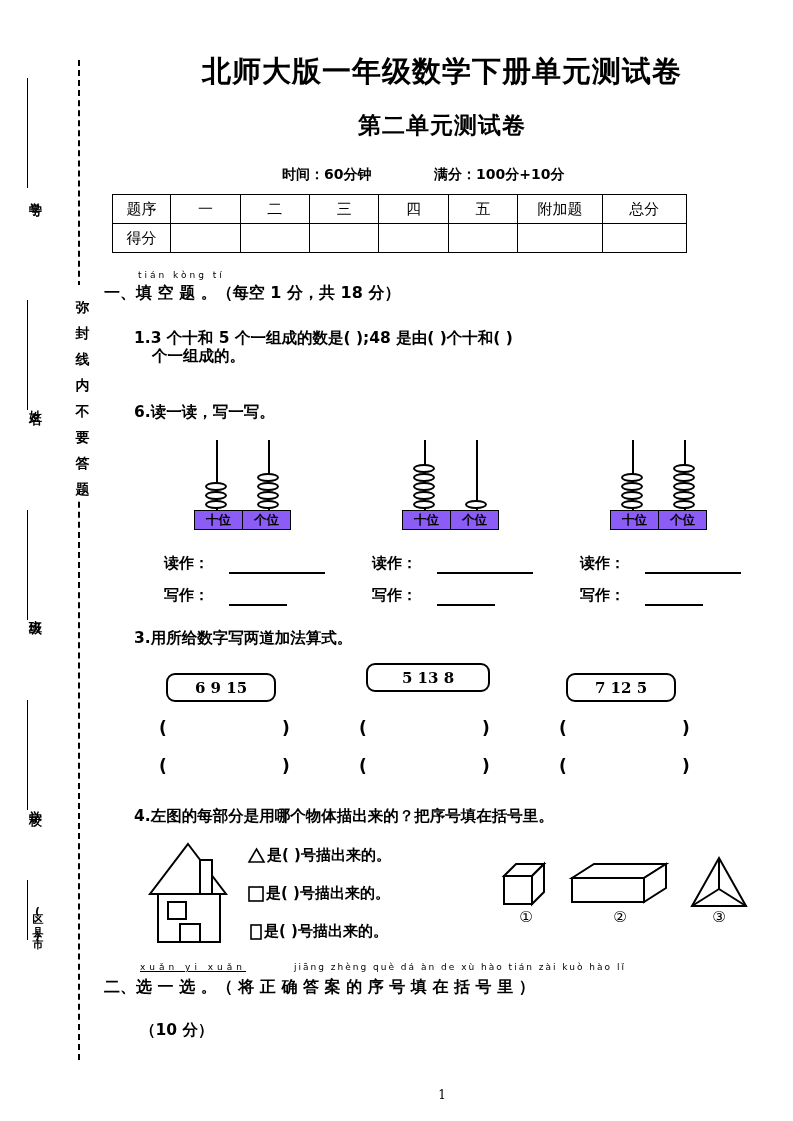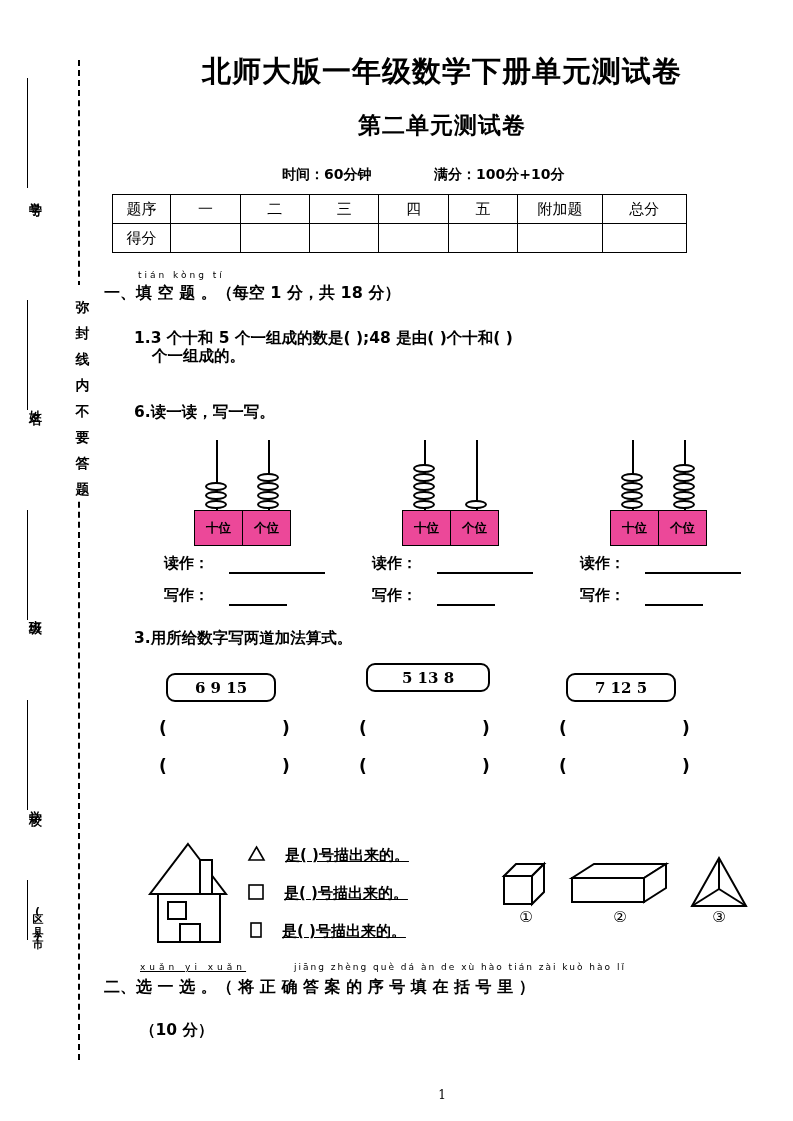--- a/index.html
+++ b/index.html
@@ -81,22 +81,22 @@
   }
 
   
   .abacus{position:absolute;}
   .rod{position:absolute;width:1.6px;background:#000;}
   .bead{
     position:absolute;width:22px;height:9px;border:2px solid #000;
     border-radius:50%;background:#fff;box-sizing:border-box;
   }
   .base{
-    position:absolute;border:1.8px solid #000;height:36px;
-    display:flex;box-sizing:border-box;background:#ec4899;
+    position:absolute;border:1.8px solid #000;height:20px;
+    display:flex;box-sizing:border-box;background:#8b5cf6;
   }
   .base div{
     flex:1;display:flex;align-items:center;justify-content:center;
     font-size:12.5px;font-weight:bold;font-family:"DejaVu Sans",sans-serif;
   }
   .base div:first-child{border-right:1.8px solid #000;}
 
   .rw-label{
     position:absolute;font-size:15px;font-weight:bold;
     font-family:"DejaVu Sans",sans-serif;white-space:nowrap;
@@ -114,21 +114,21 @@
     position:absolute;font-size:17px;font-family:"DejaVu Sans",sans-serif;
     font-weight:bold;
   }
 
   
   svg{display:block;overflow:visible;}
   .fig{position:absolute;}
   .shape-line{
     position:absolute;font-size:15px;font-weight:bold;
     font-family:"DejaVu Sans",sans-serif;white-space:nowrap;
-    display:flex;gap:20px;text-decoration:underline;
+    display:flex;align-items:center;gap:2px;
   }
   .objnum{
     position:absolute;font-size:15px;font-family:"DejaVu Sans",sans-serif;
     text-align:center;
   }
 
   .pagenum{
     position:absolute;left:0;top:1088px;width:676px;text-align:center;
     font-size:12px;font-family:"DejaVu Serif",serif;
   }
@@ -277,20 +277,21 @@
     <div class="paren" style="left:378px;top:718px;">)</div>
     <div class="paren" style="left:255px;top:756px;">(</div>
     <div class="paren" style="left:378px;top:756px;">)</div>
 
     <div class="numbox" style="left:462px;top:673px;width:110px;">7   12   5</div>
     <div class="paren" style="left:455px;top:718px;">(</div>
     <div class="paren" style="left:578px;top:718px;">)</div>
     <div class="paren" style="left:455px;top:756px;">(</div>
     <div class="paren" style="left:578px;top:756px;">)</div>
 
+    <div class="q" style="left:30px;top:806px;">4.左图的每部分是用哪个物体描出来的？把序号填在括号里。</div>
 
     <div class="fig" style="left:40px;top:840px;">
       <svg width="96" height="104" viewBox="0 0 96 104">
         <polygon points="44,4 82,54 6,54" fill="#fff" stroke="#000" stroke-width="2"></polygon>
         <rect x="56" y="20" width="12" height="34" fill="#fff" stroke="#000" stroke-width="2"></rect>
         <rect x="14" y="54" width="62" height="48" fill="#fff" stroke="#000" stroke-width="2"></rect>
         <rect x="24" y="62" width="18" height="17" fill="#fff" stroke="#000" stroke-width="2"></rect>
         <rect x="36" y="84" width="20" height="18" fill="#fff" stroke="#000" stroke-width="2"></rect>
       </svg>
     </div>

